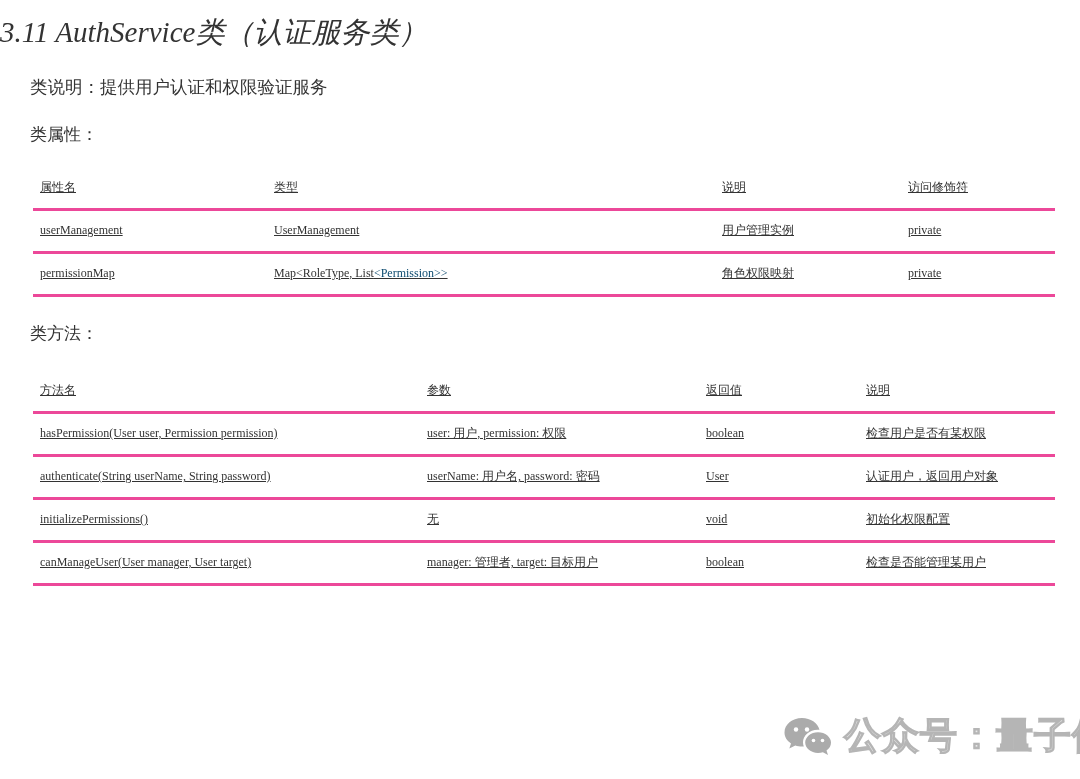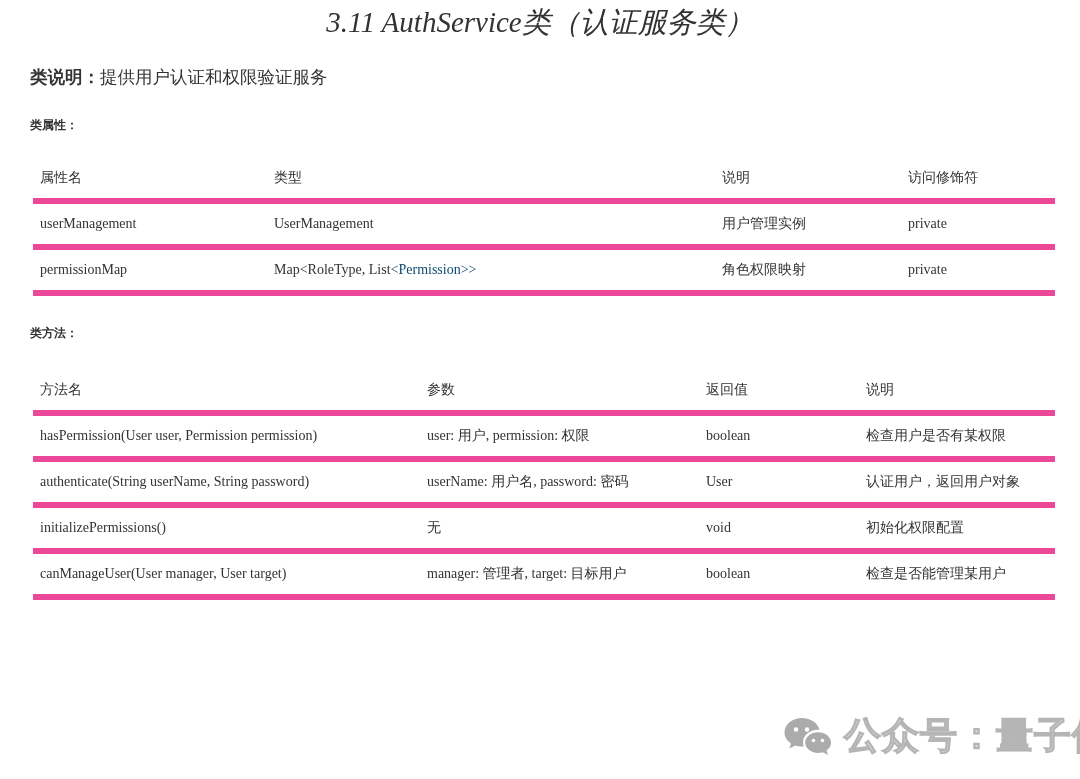--- a/index.html
+++ b/index.html
@@ -5,60 +5,61 @@
   * { margin: 0; padding: 0; box-sizing: border-box; }
   html, body {
     width: 1080px; height: 779px;
     background: #ffffff;
     overflow: hidden;
     font-family: "Liberation Serif", "DejaVu Serif", serif;
     color: #333333;
     position: relative;
   }
   .page-title {
-    margin-top: 2px;
-    text-align: center;
+    margin-top: 12px;
+    text-align: left;
     font-style: italic;
     font-weight: normal;
     font-size: 29px;
     line-height: 40px;
     color: #333333;
   }
   .para {
     margin: 24px 0 0 30px;
     font-size: 17.5px;
     line-height: 22px;
   }
-  .para .label { font-weight: bold; text-align: center; }
+  .para .label { font-weight: normal; text-align: center; }
   .section-label {
     margin: 26px 0 0 30px;
-    font-size: 12px;
-    font-weight: bold;
+    font-size: 17px;
+    font-weight: normal;
     line-height: 22px;
   }
   table {
     border-collapse: collapse;
     table-layout: fixed;
     margin-left: 33px;
     width: 1022px;
     background: transparent;
     position: relative;
     z-index: 1;
   }
   .props-table { margin-top: 24px; }
   .methods-table { margin-top: 28px; }
   th, td {
     text-align: left;
     vertical-align: top;
-    font-size: 14px;
+    font-size: 12px;
     font-weight: normal;
     line-height: 25px;
     padding: 7px 10px 8px 7px;
-    border-bottom: 6px solid #ec4899;
+    border-bottom: 3px solid #ec4899;
     word-wrap: break-word;
+    text-decoration: underline;
   }
   th { padding-top: 5px; }
   .generic { color: #0c4a6e; }
   
   .watermark {
     position: absolute;
     left: 782px;
     top: 710px;
     z-index: 0;
     display: flex;

